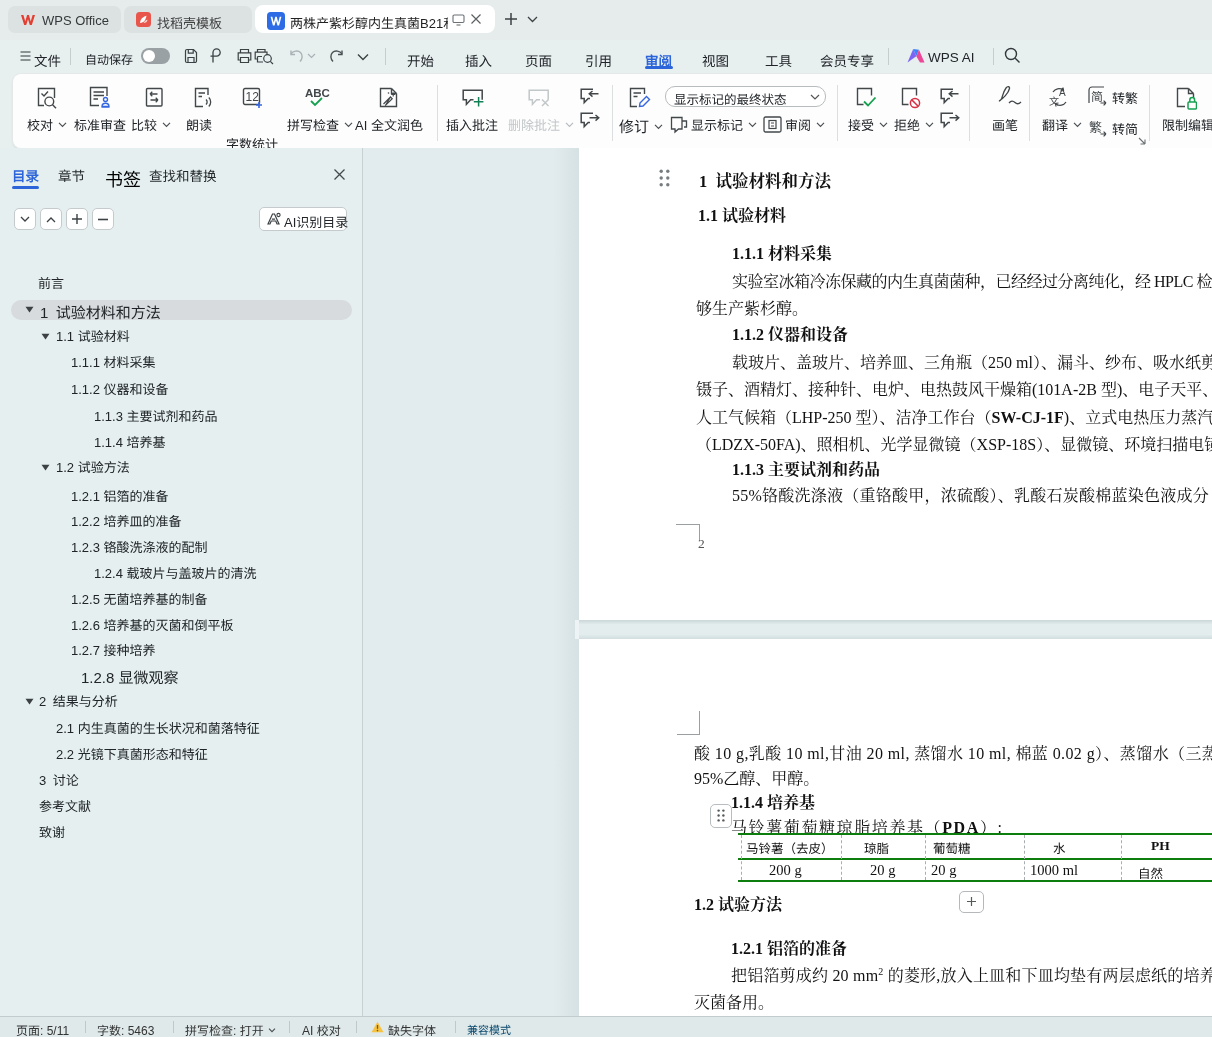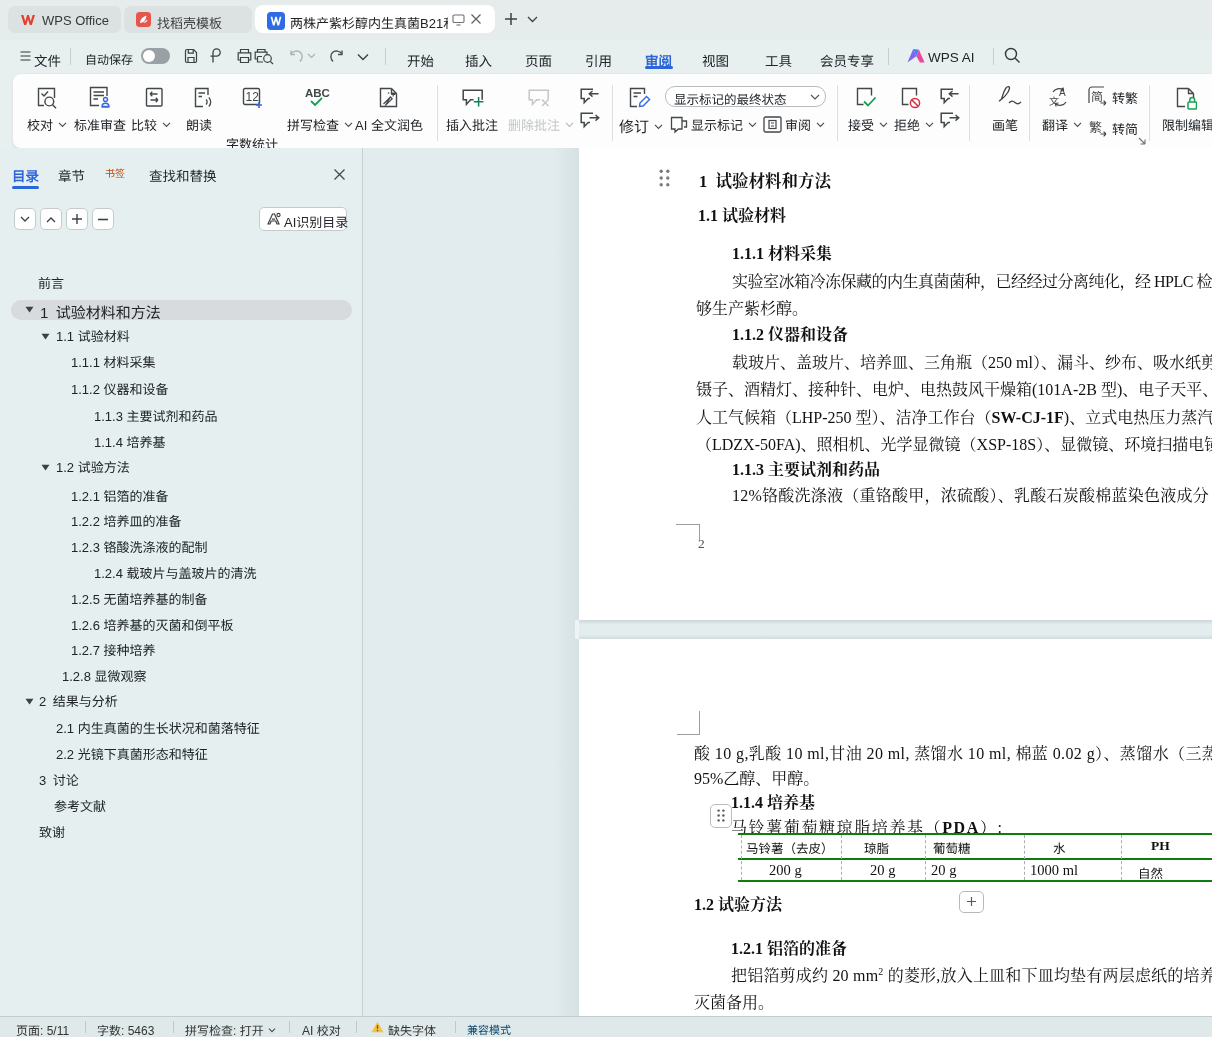--- a/index.html
+++ b/index.html
@@ -362,21 +362,21 @@
   <path d="M13.8 15 V13 a2.4 2.4 0 0 1 4.8 0 V15" fill="none" stroke="#15a050" stroke-width="1.5"></path>
     </svg>
   </div>
 
 <div class="abs" id="sidebar" style="left:0;top:148px;width:362px;height:868px;background:#e5efef;"></div>
 <div class="abs" style="left:362px;top:148px;width:1px;height:868px;background:#c9d0d2;"></div>
 
 <div class="abs ui nw" style="left:12px;top:165px;font-size:13.5px;color:#2c64d9;font-weight:bold;">目录</div>
 <div class="abs" style="left:12px;top:186px;width:27px;height:3px;background:#2c64d9;border-radius:2px;"></div>
 <div class="abs ui nw" style="left:58px;top:165px;font-size:13.5px;color:#24282a;">章节</div>
-<div class="abs ui nw" style="left:105px;top:165px;font-size:10px;color:#c2410c;">书签</div>
+<div class="abs ui nw" style="left:105px;top:165px;font-size:18px;color:#000000;">书签</div>
 <div class="abs ui nw" style="left:149px;top:165px;font-size:13.5px;color:#24282a;">查找和替换</div>
 <div class="abs" style="left:333px;top:168px;">
     <svg width="13" height="13" viewBox="0 0 13 13">
       <path d="M1.5 1.5 L11.5 11.5 M11.5 1.5 L1.5 11.5" stroke="#44494c" stroke-width="1.3"></path>
     </svg>
   </div>
 
 <div class="abs" style="left:14px;top:208px;width:22px;height:22px;background:#fff;border:1px solid #c5cbcd;border-radius:5px;"></div>
 <div class="abs" style="left:20px;top:216px;">
     <svg width="10" height="7" viewBox="0 0 10 7">
@@ -434,31 +434,31 @@
     </svg>
   </div>
 <div class="abs ui nw" style="left:56px;top:457px;font-size:13px;">1.2 试验方法</div>
 <div class="abs ui nw" style="left:71px;top:486px;font-size:13px;">1.2.1 铝箔的准备</div>
 <div class="abs ui nw" style="left:71px;top:511px;font-size:13px;">1.2.2 培养皿的准备</div>
 <div class="abs ui nw" style="left:71px;top:537px;font-size:13px;">1.2.3 铬酸洗涤液的配制</div>
 <div class="abs ui nw" style="left:94px;top:563px;font-size:13px;">1.2.4 载玻片与盖玻片的清洗</div>
 <div class="abs ui nw" style="left:71px;top:589px;font-size:13px;">1.2.5 无菌培养基的制备</div>
 <div class="abs ui nw" style="left:71px;top:615px;font-size:13px;">1.2.6 培养基的灭菌和倒平板</div>
 <div class="abs ui nw" style="left:71px;top:640px;font-size:13px;">1.2.7 接种培养</div>
-<div class="abs ui nw" style="left:62px;top:666px;font-size:13px;">1.2.8 显微观察</div>
+<div class="abs ui nw" style="left:81px;top:666px;font-size:15px;">1.2.8 显微观察</div>
 <div class="abs" style="left:25px;top:698px;">
     <svg width="9" height="7" viewBox="0 0 9 7">
       <path d="M0.5 0.8 H8.5 L4.5 6.5 Z" fill="#3c4144"></path>
     </svg>
   </div>
 <div class="abs ui nw" style="left:39px;top:691px;font-size:13px;">2 结果与分析</div>
 <div class="abs ui nw" style="left:56px;top:718px;font-size:13px;">2.1 内生真菌的生长状况和菌落特征</div>
 <div class="abs ui nw" style="left:56px;top:744px;font-size:13px;">2.2 光镜下真菌形态和特征</div>
 <div class="abs ui nw" style="left:39px;top:770px;font-size:13px;">3 讨论</div>
-<div class="abs ui nw" style="left:39px;top:796px;font-size:13px;margin-left:15px;">参考文献</div>
+<div class="abs ui nw" style="left:39px;top:796px;font-size:13px;">参考文献</div>
 <div class="abs ui nw" style="left:39px;top:822px;font-size:13px;">致谢</div>
 
 <div class="abs" id="docarea" style="left:363px;top:148px;width:849px;height:868px;background:#e2ecee;"></div>
 <div class="abs" style="left:553px;top:148px;width:26px;height:868px;background:linear-gradient(to right,#e2ecee,#d6e1e3);"></div>
 
 <div class="abs" style="left:579px;top:148px;width:633px;height:472px;background:#fff;"></div>
 
 <div class="abs" style="left:579px;top:620px;width:633px;height:4px;background:linear-gradient(to bottom,#cbd6d9,#e0eaeb);"></div>
 <div class="abs" style="left:579px;top:624px;width:633px;height:11px;background:#e3edee;"></div>
 <div class="abs" style="left:579px;top:635px;width:633px;height:4px;background:linear-gradient(to bottom,#e0eaeb,#d2dde0);"></div>
@@ -482,21 +482,21 @@
 <div class="abs doc nw" style="left:698px;top:203px;font-size:16px;font-weight:bold;">1.1 试验材料</div>
 <div class="abs doc nw" style="left:732px;top:241px;font-size:16px;font-weight:bold;">1.1.1 材料采集</div>
 <div class="abs doc nw" style="left:732px;top:269px;font-size:16px;letter-spacing:-0.5px;">实验室冰箱冷冻保藏的内生真菌菌种，已经经过分离纯化，经 HPLC 检</div>
 <div class="abs doc nw" style="left:696px;top:296px;font-size:16px;">够生产紫杉醇。</div>
 <div class="abs doc nw" style="left:732px;top:322px;font-size:16px;font-weight:bold;">1.1.2 仪器和设备</div>
 <div class="abs doc nw" style="left:732px;top:350px;font-size:16px;">载玻片、盖玻片、培养皿、三角瓶（250 ml）、漏斗、纱布、吸水纸剪</div>
 <div class="abs doc nw" style="left:696px;top:377px;font-size:16px;">镊子、酒精灯、接种针、电炉、电热鼓风干燥箱(101A-2B 型)、电子天平、</div>
 <div class="abs doc nw" style="left:696px;top:405px;font-size:16px;">人工气候箱（LHP-250 型）、洁净工作台（<b>SW-CJ-1F</b>)、立式电热压力蒸汽灭</div>
 <div class="abs doc nw" style="left:696px;top:432px;font-size:16px;">（LDZX-50FA)、照相机、光学显微镜（XSP-18S）、显微镜、环境扫描电镜</div>
 <div class="abs doc nw" style="left:732px;top:457px;font-size:16px;font-weight:bold;">1.1.3 主要试剂和药品</div>
-<div class="abs doc nw" style="left:732px;top:483px;font-size:16px;letter-spacing:0.25px;">12%铬酸洗涤液（重铬酸甲，浓硫酸）、乳酸石炭酸棉蓝染色液成分</div>
+<div class="abs doc nw" style="left:732px;top:483px;font-size:16px;letter-spacing:0.25px;">55%铬酸洗涤液（重铬酸甲，浓硫酸）、乳酸石炭酸棉蓝染色液成分</div>
 <div class="abs" style="left:676px;top:524px;width:24px;height:1px;background:#9aa0a2;"></div>
 <div class="abs" style="left:699px;top:524px;width:1px;height:17px;background:#9aa0a2;"></div>
 <div class="abs doc nw" style="left:698px;top:536px;font-size:13.5px;color:#555;">2</div>
 
 <div class="abs" style="left:699px;top:711px;width:1px;height:23px;background:#9aa0a2;"></div>
 <div class="abs" style="left:677px;top:734px;width:23px;height:1px;background:#9aa0a2;"></div>
 <div class="abs doc nw" style="left:694px;top:741px;font-size:16px;letter-spacing:0.4px;">酸  10 g,乳酸 10 ml,甘油  20 ml,  蒸馏水  10 ml,  棉蓝 0.02 g）、蒸馏水（三蒸</div>
 <div class="abs doc nw" style="left:694px;top:766px;font-size:16px;">95%乙醇、甲醇。</div>
 <div class="abs doc nw" style="left:731px;top:790px;font-size:16px;font-weight:bold;">1.1.4 培养基</div>
 <div class="abs" style="left:710px;top:804px;width:22px;height:24px;background:#fff;border:1px solid #b8bdbf;border-radius:5px;"></div>

